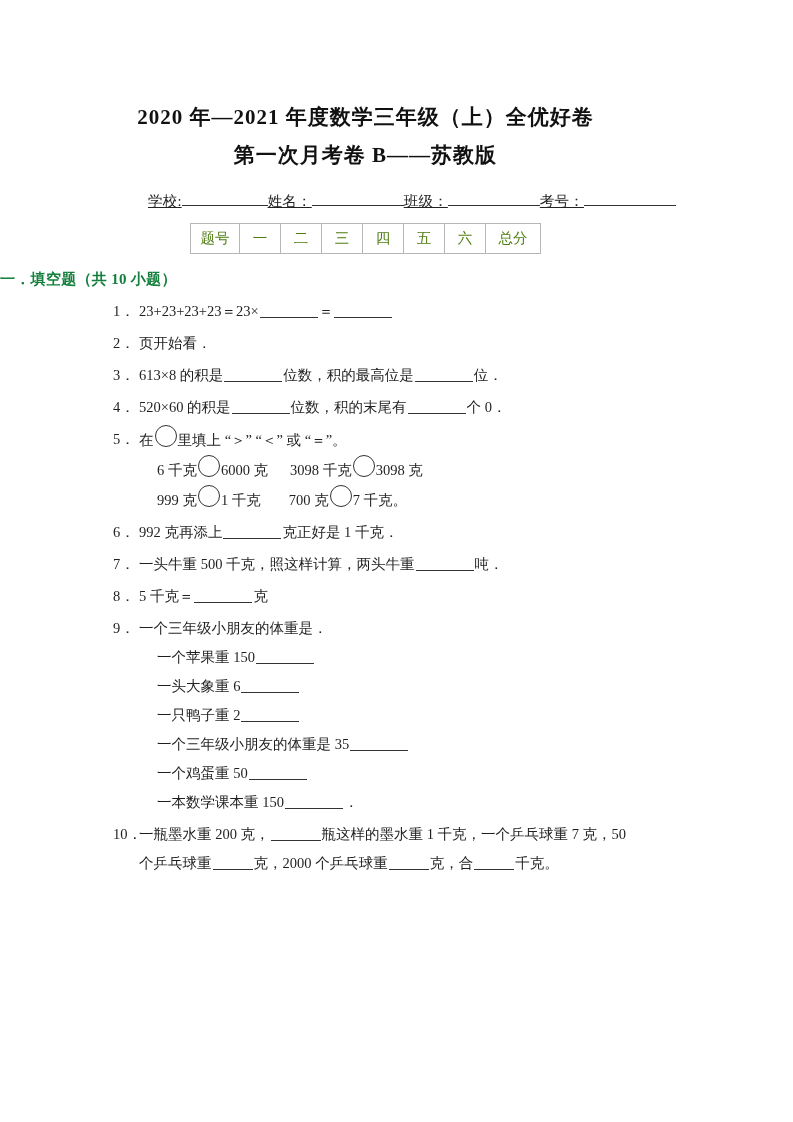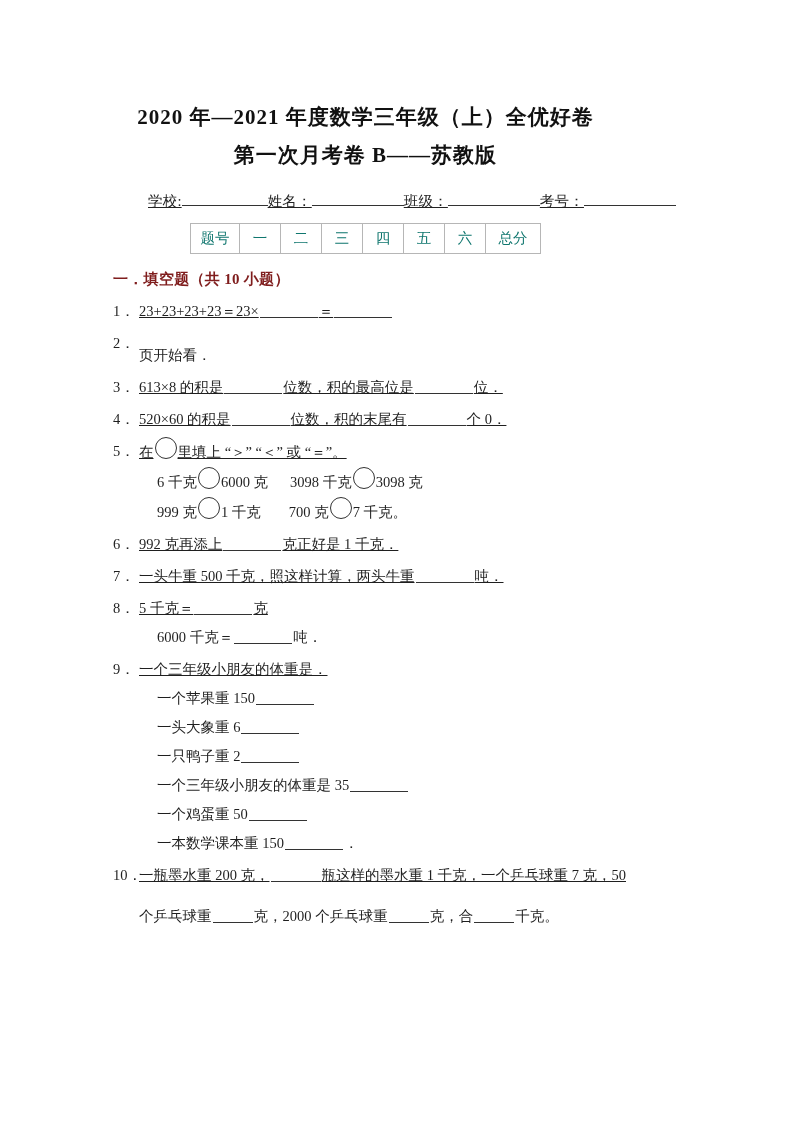--- a/index.html
+++ b/index.html
@@ -66,33 +66,32 @@
     border-collapse: collapse;
     width: 340px;
     table-layout: fixed;
   }
   table.score-table td {
     border: 1px solid #b6b6b6;
     height: 27px;
     text-align: center;
     vertical-align: middle;
     font-size: 14.5px;
-    color: #0f766e;
+    color: #4d7c0f;
   }
   table.score-table td.head-cell { width: 46px; }
   table.score-table td.num-cell  { width: 38px; }
   table.score-table td.total-cell{ width: 52px; }
 
   
   .section-heading {
     margin-top: 16px;
-    padding-left: 113px;
     font-size: 15px;
     font-weight: bold;
-    color: #7f1d1d;
+    color: #15803d;
     letter-spacing: 0.3px;
   }
 
   
   .questions {
     margin-top: 8px;
     padding-left: 113px;
     padding-right: 90px;
   }
   .q {
@@ -107,30 +106,29 @@
     flex: 0 0 auto;
     width: 26px;
     text-align: left;
     letter-spacing: 0;
   }
   .q-num.wide { width: 26px; }
   .q-body {
     flex: 1 1 auto;
     text-align: left;
   }
-  .q-line { display: block; text-decoration: underline; }
+  .q-line { display: block; }
   .q-sub {
     display: block;
     padding-left: 18px;
     line-height: 29px;
   }
   .q-cont {
     display: block;
     line-height: 29px;
-    margin-top: 12px;
   }
 
   
   .fb {
     display: inline-block;
     border-bottom: 1px solid #333;
     height: 15px;
     vertical-align: -2px;
     margin: 0 1px;
   }
@@ -239,21 +237,20 @@
       <div class="q-num">7．</div>
       <div class="q-body">
         <span class="q-line"><span>一头牛重 500 千克，照这样计算，两头牛重</span><span class="fb fb-l"></span><span>吨．</span></span>
       </div>
     </div>
 
     <div class="q">
       <div class="q-num">8．</div>
       <div class="q-body">
         <span class="q-line"><span>5 千克＝</span><span class="fb fb-l"></span><span>克</span></span>
-        <span class="q-sub"><span>6000 千克＝</span><span class="fb fb-l"></span><span>吨．</span></span>
       </div>
     </div>
 
     <div class="q">
       <div class="q-num">9．</div>
       <div class="q-body">
         <span class="q-line">一个三年级小朋友的体重是．</span>
         <span class="q-sub"><span>一个苹果重 150</span><span class="fb fb-l"></span></span>
         <span class="q-sub"><span>一头大象重 6</span><span class="fb fb-l"></span></span>
         <span class="q-sub"><span>一只鸭子重 2</span><span class="fb fb-l"></span></span>

